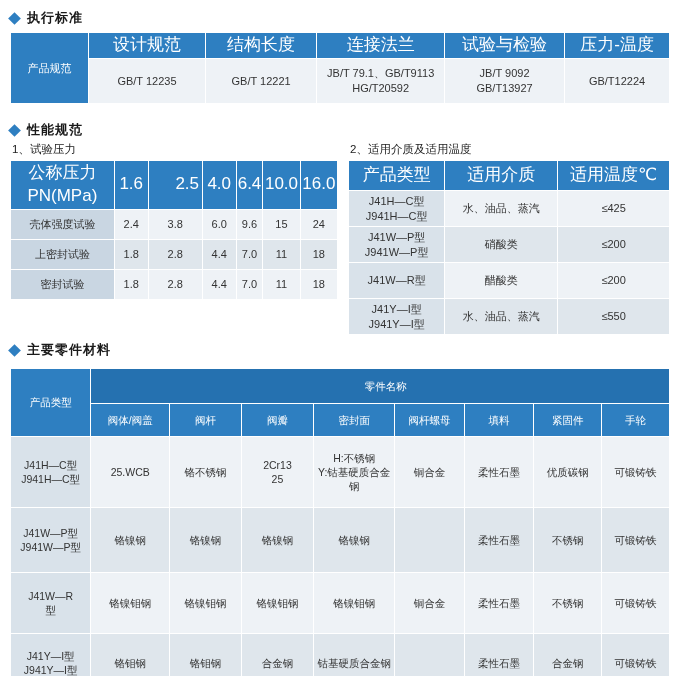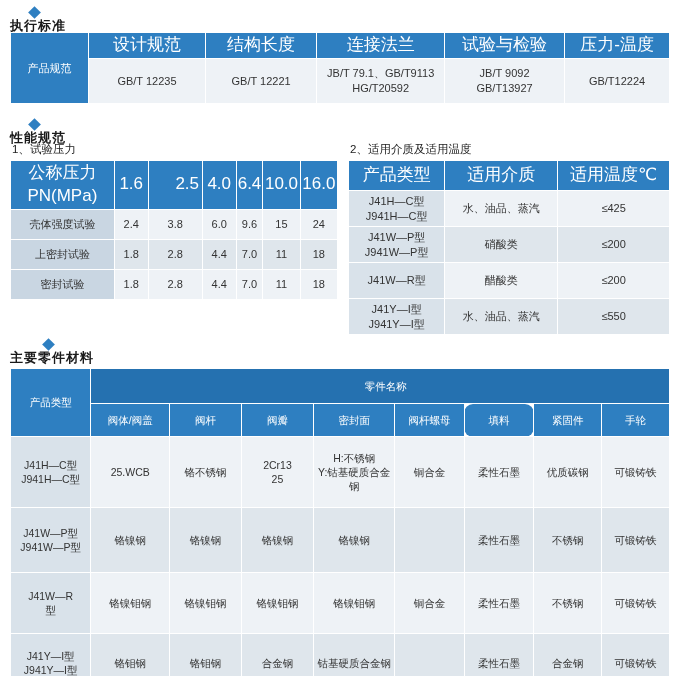--- a/index.html
+++ b/index.html
@@ -11,21 +11,20 @@
     color:#222;
     overflow:hidden;
   }
   .page{position:relative;width:679px;height:676px;}
 
   
   .sec-head{
     display:flex;align-items:center;
     margin:0 0 0 10px;
     height:20px;
-    flex-direction:column;
   }
   .sec-head .diamond{
     width:9px;height:9px;
     background:#2e7fc1;
     transform:rotate(45deg);
     margin-right:8px;
     flex:0 0 auto;
   }
   .sec-head .txt{
     font-size:13px;font-weight:bold;color:#1a1a1a;
@@ -189,21 +188,21 @@
         <tr>
       <td class="hdr" rowspan="2" style="width:80px;">产品类型</td>
       <td class="hdr-dark" colspan="8" style="height:32px;padding-left:12px;">零件名称</td>
     </tr>
     <tr>
       <td class="hdr" style="width:78px;height:30px;">阀体/阀盖</td>
       <td class="hdr" style="width:72px;">阀杆</td>
       <td class="hdr" style="width:72px;">阀瓣</td>
       <td class="hdr" style="width:82px;">密封面</td>
       <td class="hdr" style="width:70px;">阀杆螺母</td>
-      <td class="hdr" style="width:70px;border-radius:9px;">填料</td>
+      <td class="hdr" style="width:70px;">填料</td>
       <td class="hdr" style="width:68px;">紧固件</td>
       <td class="hdr" style="width:68px;">手轮</td>
     </tr>
 
     <tr>
       <td class="cellL2" style="height:68px;"><span>J41H—C型<br>J941H—C型</span></td>
       <td class="rowA"><span>25.WCB</span></td>
       <td class="rowA"><span>铬不锈钢</span></td>
       <td class="rowA"><span>2Cr13<br>25</span></td>
       <td class="rowA"><span>H:不锈钢<br>Y:钴基硬质合金钢</span></td>

